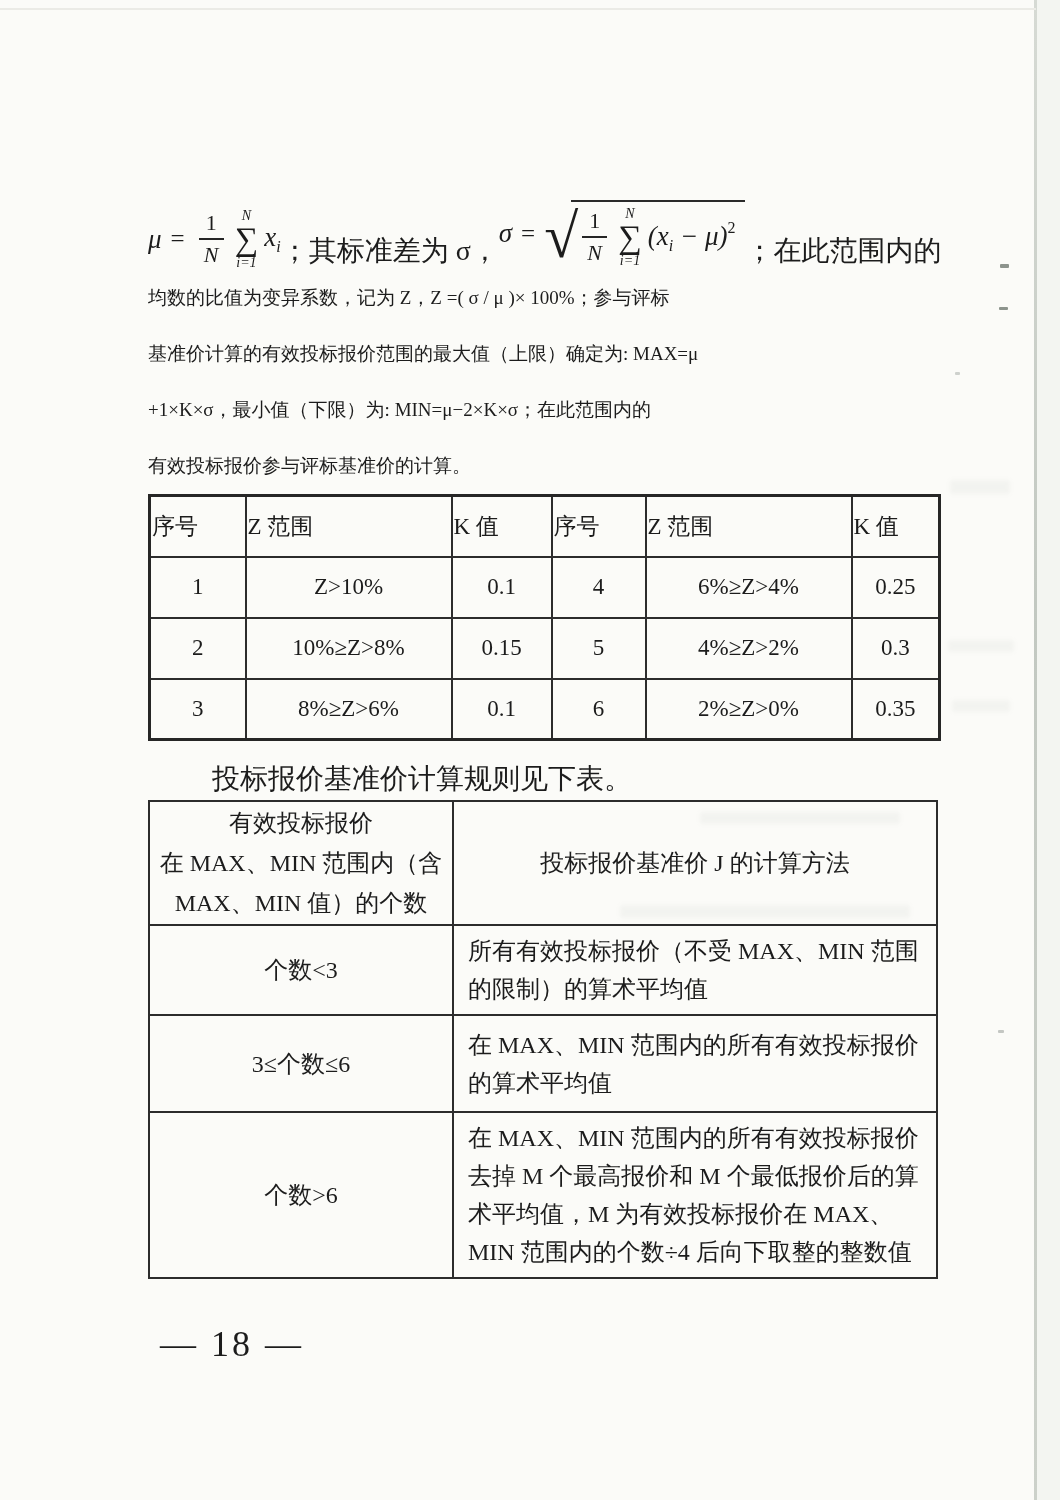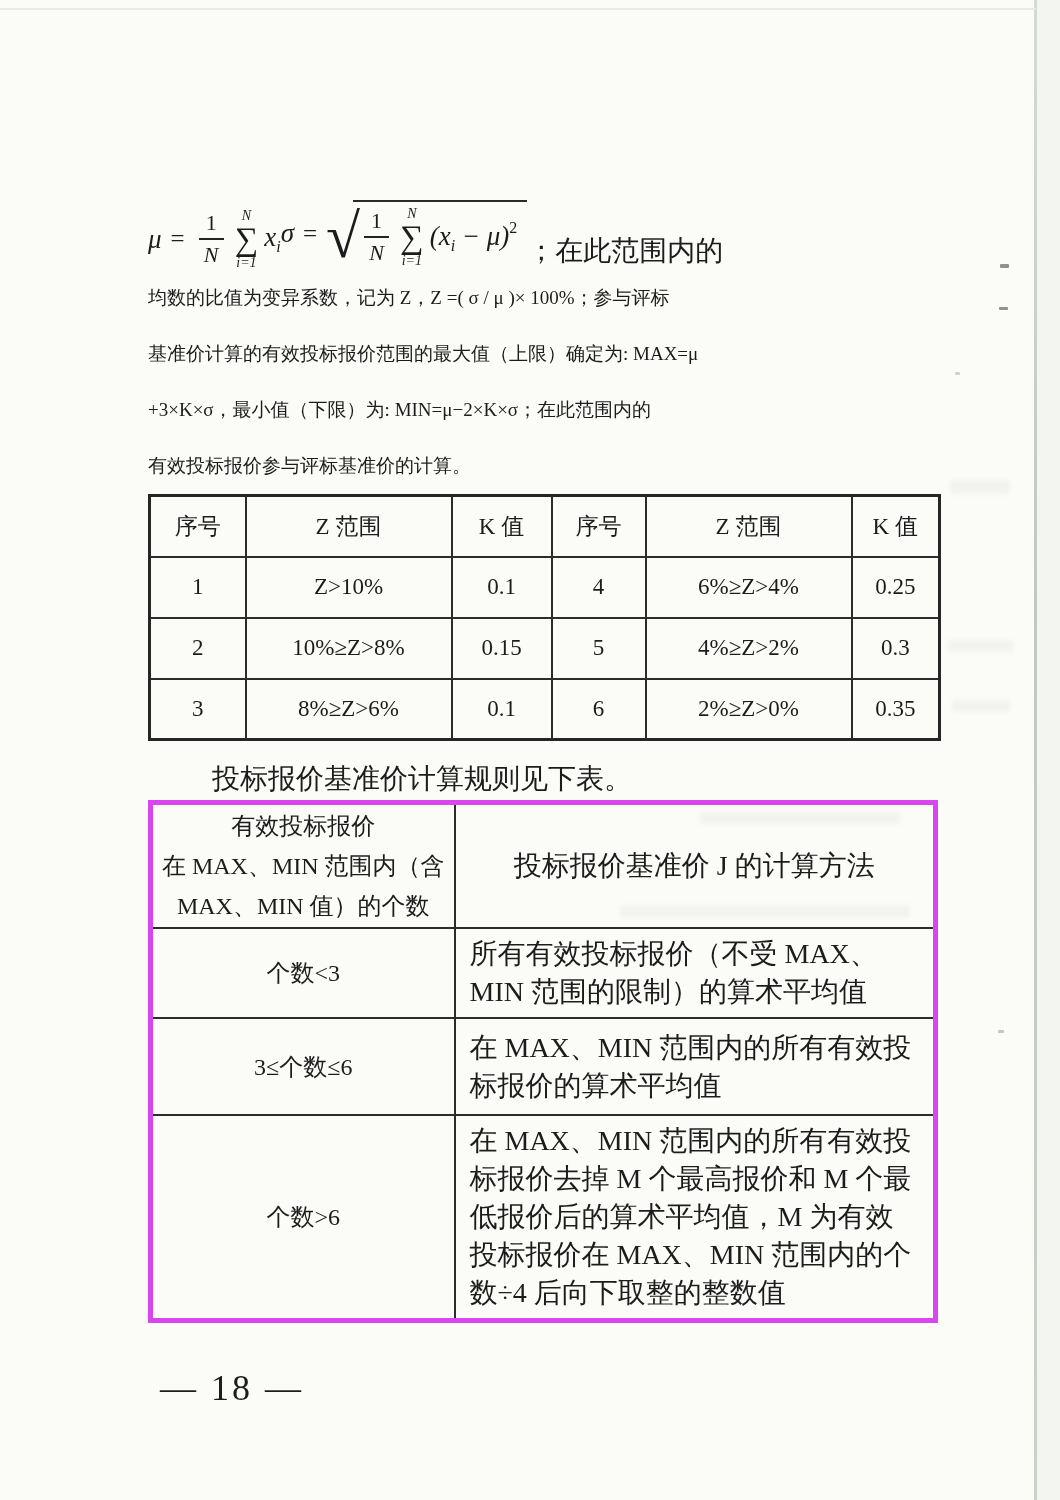--- a/index.html
+++ b/index.html
@@ -58,28 +58,28 @@
   .f2 { margin-bottom:2px; }
 
   
   .caption1 { font-size:28px; line-height:49px; height:49px; text-indent:56px; }
   .caption2 { font-size:28px; line-height:42px; height:42px; text-indent:64px; margin-top:17px; }
 
   
   table { border-collapse:collapse; table-layout:fixed; width:790px; }
   th, td { border:2px solid #2c2c2c; font-weight:normal; }
   .t1 { border:3px solid #262626; }
-  .t1 th { height:61px; font-size:23px; text-align:center; vertical-align:middle; }
+  .t1 th { height:61px; font-size:23px; text-align:left; vertical-align:middle; }
   .t1 td { height:61px; font-size:23px; text-align:center; vertical-align:middle; }
   .t1 .w1 { width:96px; }  .t1 .w2 { width:206px; } .t1 .w3 { width:100px; }
   .t1 .w4 { width:94px; }  .t1 .w5 { width:206px; } .t1 .w6 { width:88px; }
 
-  .t2 { border:5px solid #d946ef; margin-top:0; }
+  .t2 { border:1px solid #d946ef; margin-top:0; }
   .t2 .c1 { width:304px; text-align:center; vertical-align:middle; font-size:24px; }
-  .t2 .c2 { text-align:left; vertical-align:middle; font-size:28px; padding:6px 14px; line-height:38px; }
+  .t2 .c2 { text-align:left; vertical-align:middle; font-size:24px; padding:6px 14px; line-height:38px; }
   .t2 thead tr { height:124px; }
   .t2 .hdr1 div { line-height:40px; font-size:24px; }
   .t2 .r1 { height:90px; }
   .t2 .r2 { height:97px; }
   .t2 .r3 { height:153px; }
 
   .pagenum { font-size:36px; margin-top:44px; margin-left:12px; letter-spacing:3px; }
 </style>
 </head>
 <body>
@@ -111,20 +111,21 @@
             <span class="num">1</span>
             <span class="den">N</span>
           </span>
           <span class="sum">
             <span class="lim">N</span>
             <span class="sigma">∑</span>
             <span class="lim">i=1</span>
           </span>
           <span class="term"><span class="mi">x</span><span class="msub">i</span></span>
         </span>
+        <span class="cnseg">；其标准差为 σ，</span>
         <span class="formula f2">
           <span class="mi">σ</span>
           <span class="mo">=</span>
           <span class="radical">√</span>
           <span class="radicand">
             <span class="frac">
               <span class="num">1</span>
               <span class="den">N</span>
             </span>
             <span class="sum">
@@ -132,21 +133,21 @@
               <span class="sigma">∑</span>
               <span class="lim">i=1</span>
             </span>
             <span class="term"><span class="mi">(x</span><span class="msub">i</span><span class="mi"> − μ)</span><span class="msup">2</span></span>
           </span>
         </span>
         <span class="cnseg">；在此范围内的</span>
       </div>
       <div class="pline">均数的比值为变异系数，记为 Z，Z =( σ / μ )× 100%；参与评标</div>
       <div class="pline">基准价计算的有效投标报价范围的最大值（上限）确定为: MAX=μ</div>
-      <div class="pline">+3×K×σ，最小值（下限）为: MIN=μ−2×K×σ；在此范围内的</div>
+      <div class="pline">+1×K×σ，最小值（下限）为: MIN=μ−2×K×σ；在此范围内的</div>
       <div class="pline">有效投标报价参与评标基准价的计算。</div>
     </div>
 
     <table class="t1">
       <thead>
         <tr>
           <th class="w1">序号</th>
           <th class="w2">Z 范围</th>
           <th class="w3">K 值</th>
           <th class="w4">序号</th>

